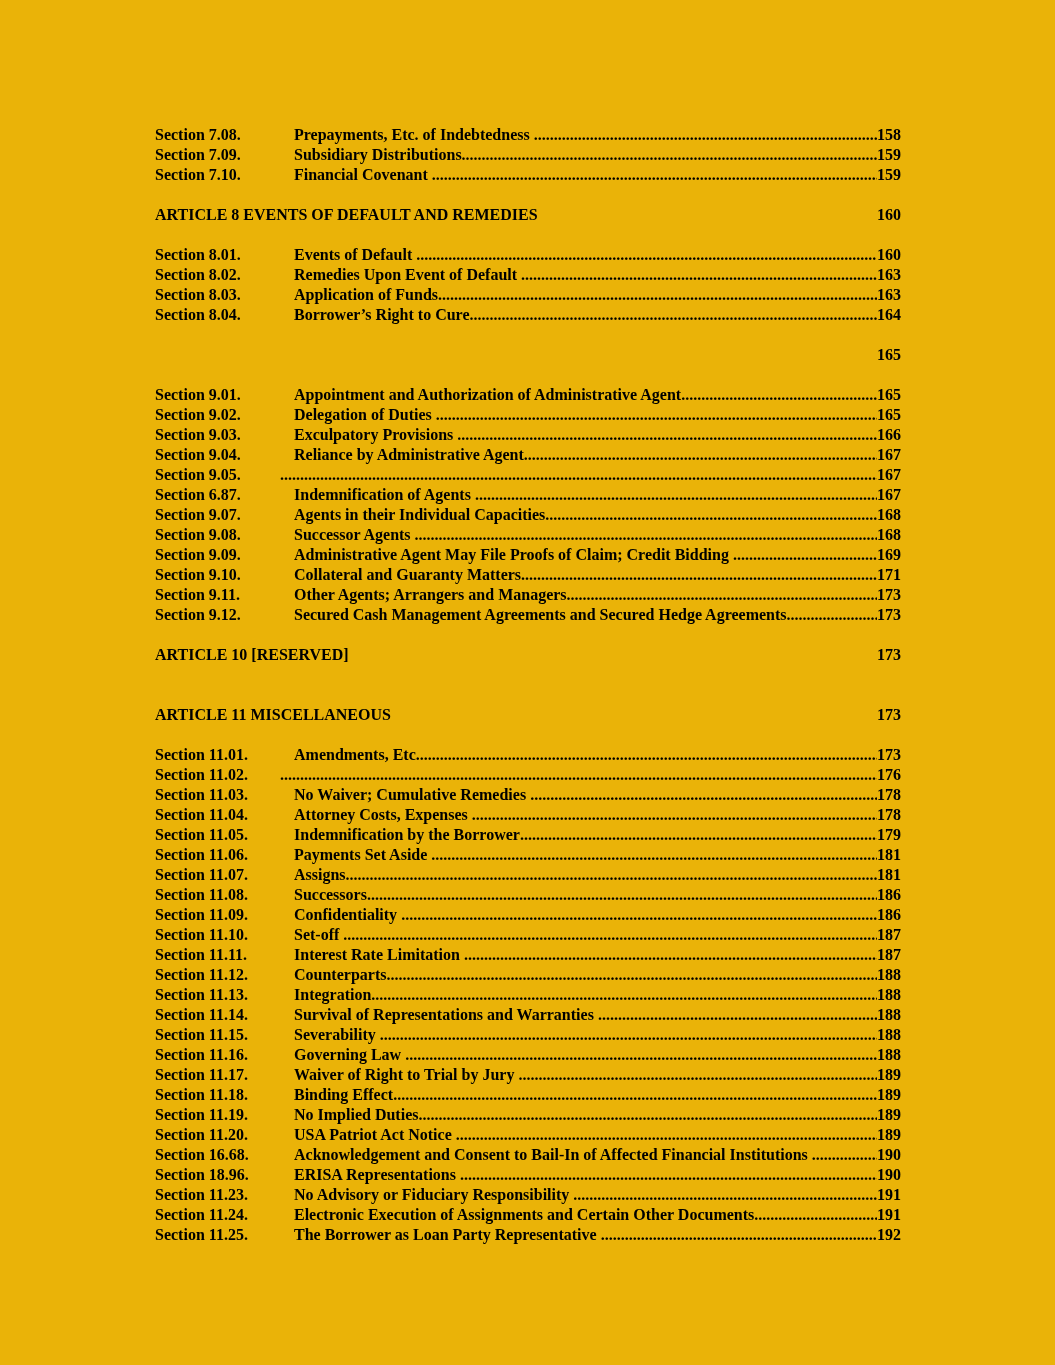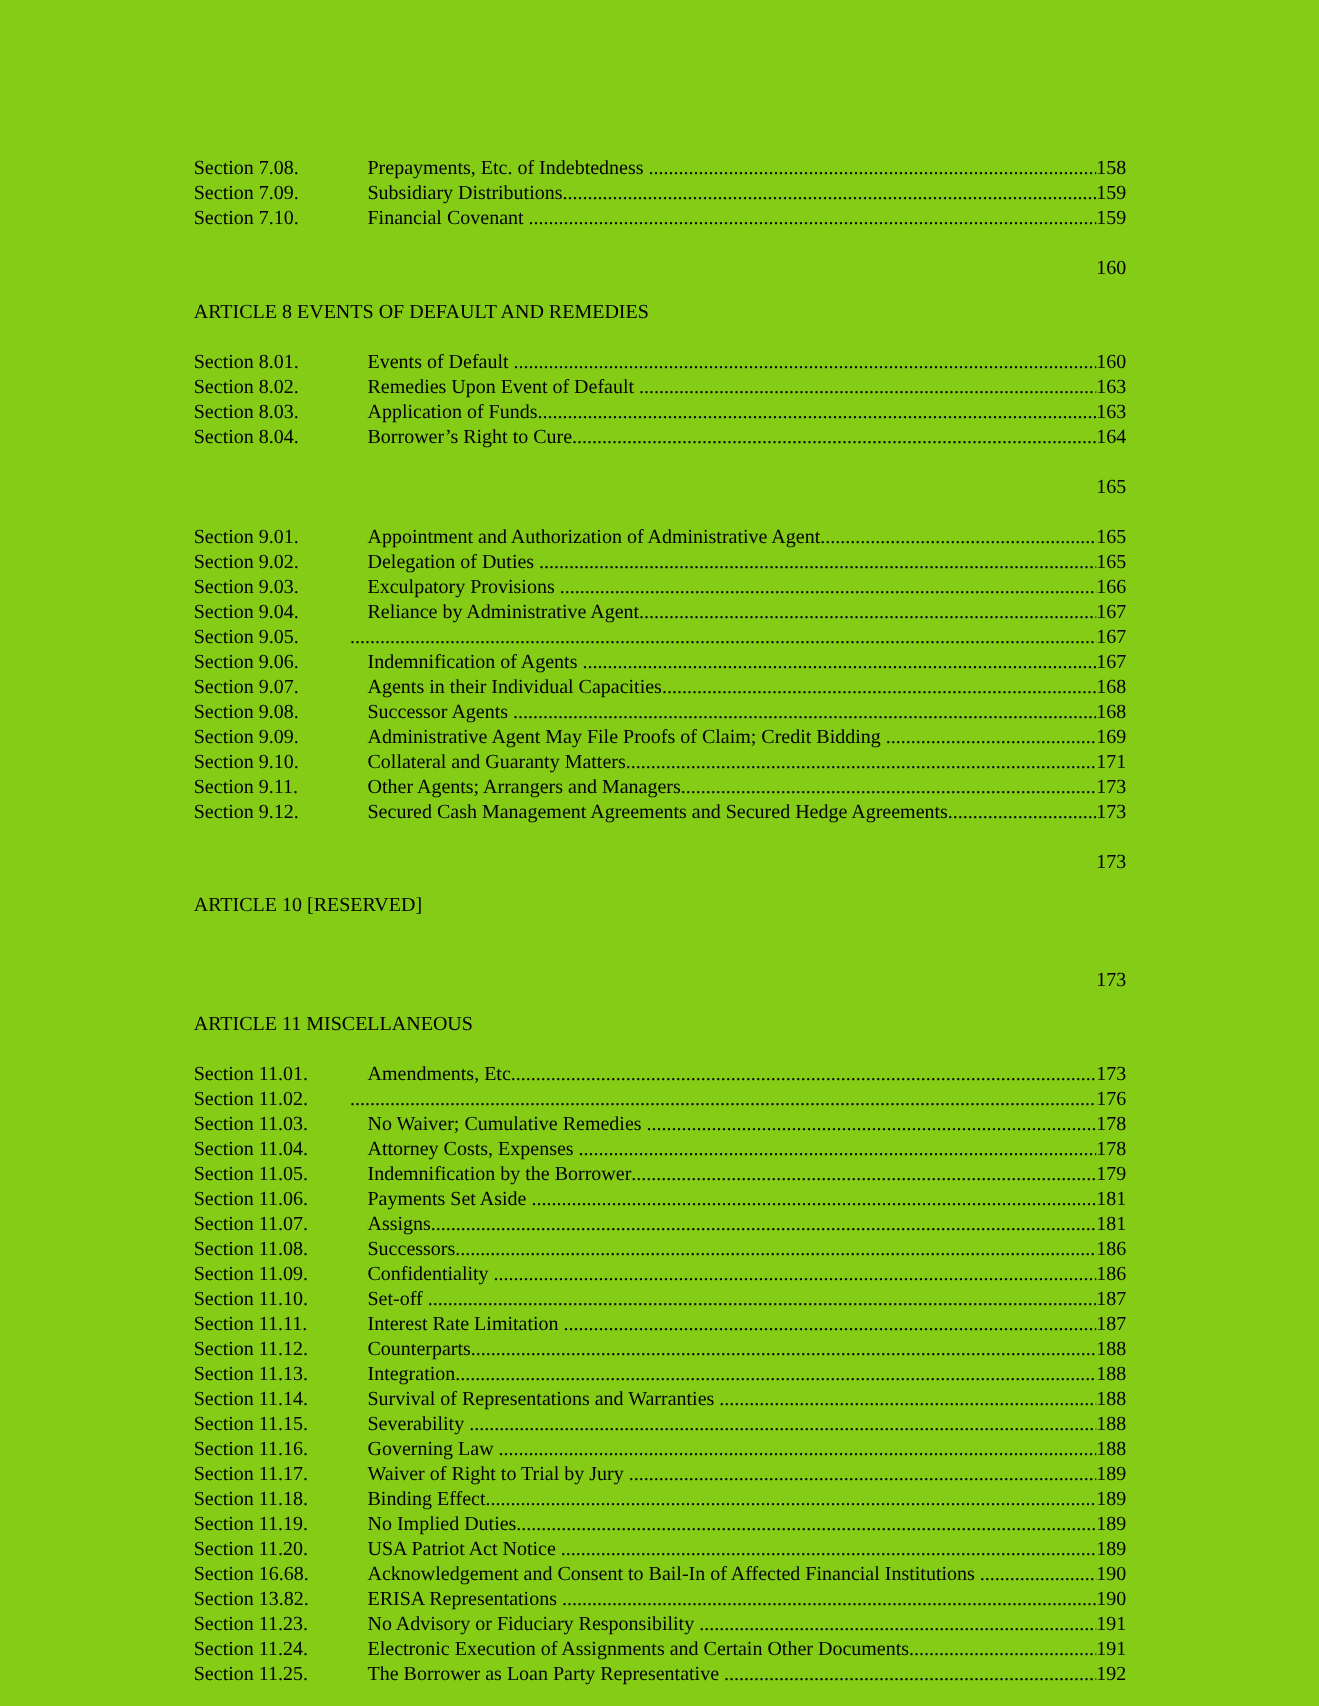--- a/index.html
+++ b/index.html
@@ -9,22 +9,23 @@
     height: 1365px;
     font-family: "Liberation Serif", serif;
     font-size: 16px;
     color: #000000;
     position: relative;
   }
   .page {
     position: relative;
     width: 1055px;
     height: 1365px;
-    background: #84cc16;
+    background: #eab308;
     overflow: hidden;
+    font-weight: bold;
   }
   .toc {
     position: absolute;
     left: 155px;
     top: 125px;
     width: 746px;
     display: flex;
     flex-direction: column;
   }
   .row {
@@ -52,21 +53,20 @@
     white-space: pre;
     text-align: right;
   }
   .row.article {
     margin-top: 20px;
     margin-bottom: 20px;
   }
   .row.article .article-title {
     flex: 0 0 auto;
     white-space: pre;
-    margin-top: 35px;
   }
   .row.article .article-spacer {
     flex: 1 1 0;
   }
 </style>
 </head>
 <body>
 
 <div class="page">
   <div class="toc">
@@ -144,21 +144,21 @@
         <span class="sec-title">Reliance by Administrative Agent</span>
         <span class="dot-leader">................................................................................................................................................................................................................................................................................................................................................................................................................</span>
         <span class="page-num">167</span>
       </div>
       <div class="row section">
         <span class="sec-label">Section 9.05.</span>
         <span class="dot-leader">................................................................................................................................................................................................................................................................................................................................................................................................................</span>
         <span class="page-num">167</span>
       </div>
       <div class="row section">
-        <span class="sec-label">Section 9.06.</span>
+        <span class="sec-label">Section 6.87.</span>
         <span class="sec-title">Indemnification of Agents </span>
         <span class="dot-leader">................................................................................................................................................................................................................................................................................................................................................................................................................</span>
         <span class="page-num">167</span>
       </div>
       <div class="row section">
         <span class="sec-label">Section 9.07.</span>
         <span class="sec-title">Agents in their Individual Capacities</span>
         <span class="dot-leader">................................................................................................................................................................................................................................................................................................................................................................................................................</span>
         <span class="page-num">168</span>
       </div>
@@ -321,21 +321,21 @@
         <span class="dot-leader">................................................................................................................................................................................................................................................................................................................................................................................................................</span>
         <span class="page-num">189</span>
       </div>
       <div class="row section">
         <span class="sec-label">Section 16.68.</span>
         <span class="sec-title">Acknowledgement and Consent to Bail-In of Affected Financial Institutions </span>
         <span class="dot-leader">................................................................................................................................................................................................................................................................................................................................................................................................................</span>
         <span class="page-num">190</span>
       </div>
       <div class="row section">
-        <span class="sec-label">Section 13.82.</span>
+        <span class="sec-label">Section 18.96.</span>
         <span class="sec-title">ERISA Representations </span>
         <span class="dot-leader">................................................................................................................................................................................................................................................................................................................................................................................................................</span>
         <span class="page-num">190</span>
       </div>
       <div class="row section">
         <span class="sec-label">Section 11.23.</span>
         <span class="sec-title">No Advisory or Fiduciary Responsibility </span>
         <span class="dot-leader">................................................................................................................................................................................................................................................................................................................................................................................................................</span>
         <span class="page-num">191</span>
       </div>

